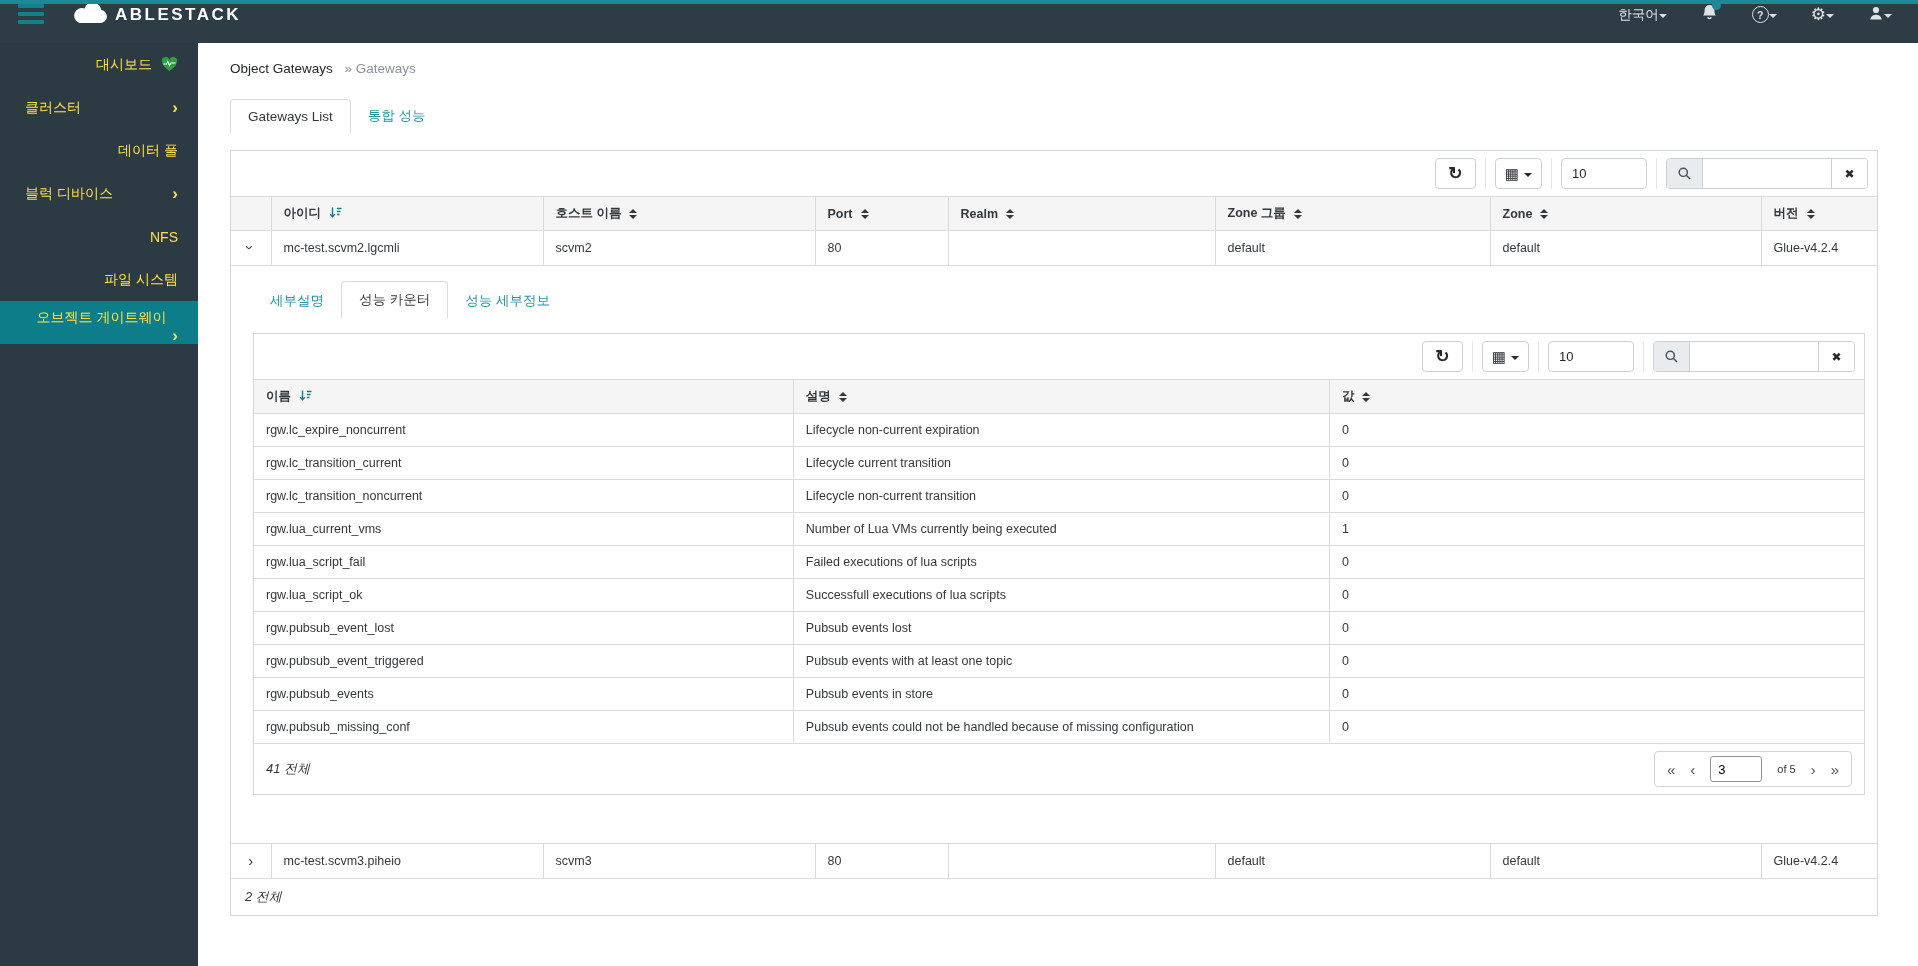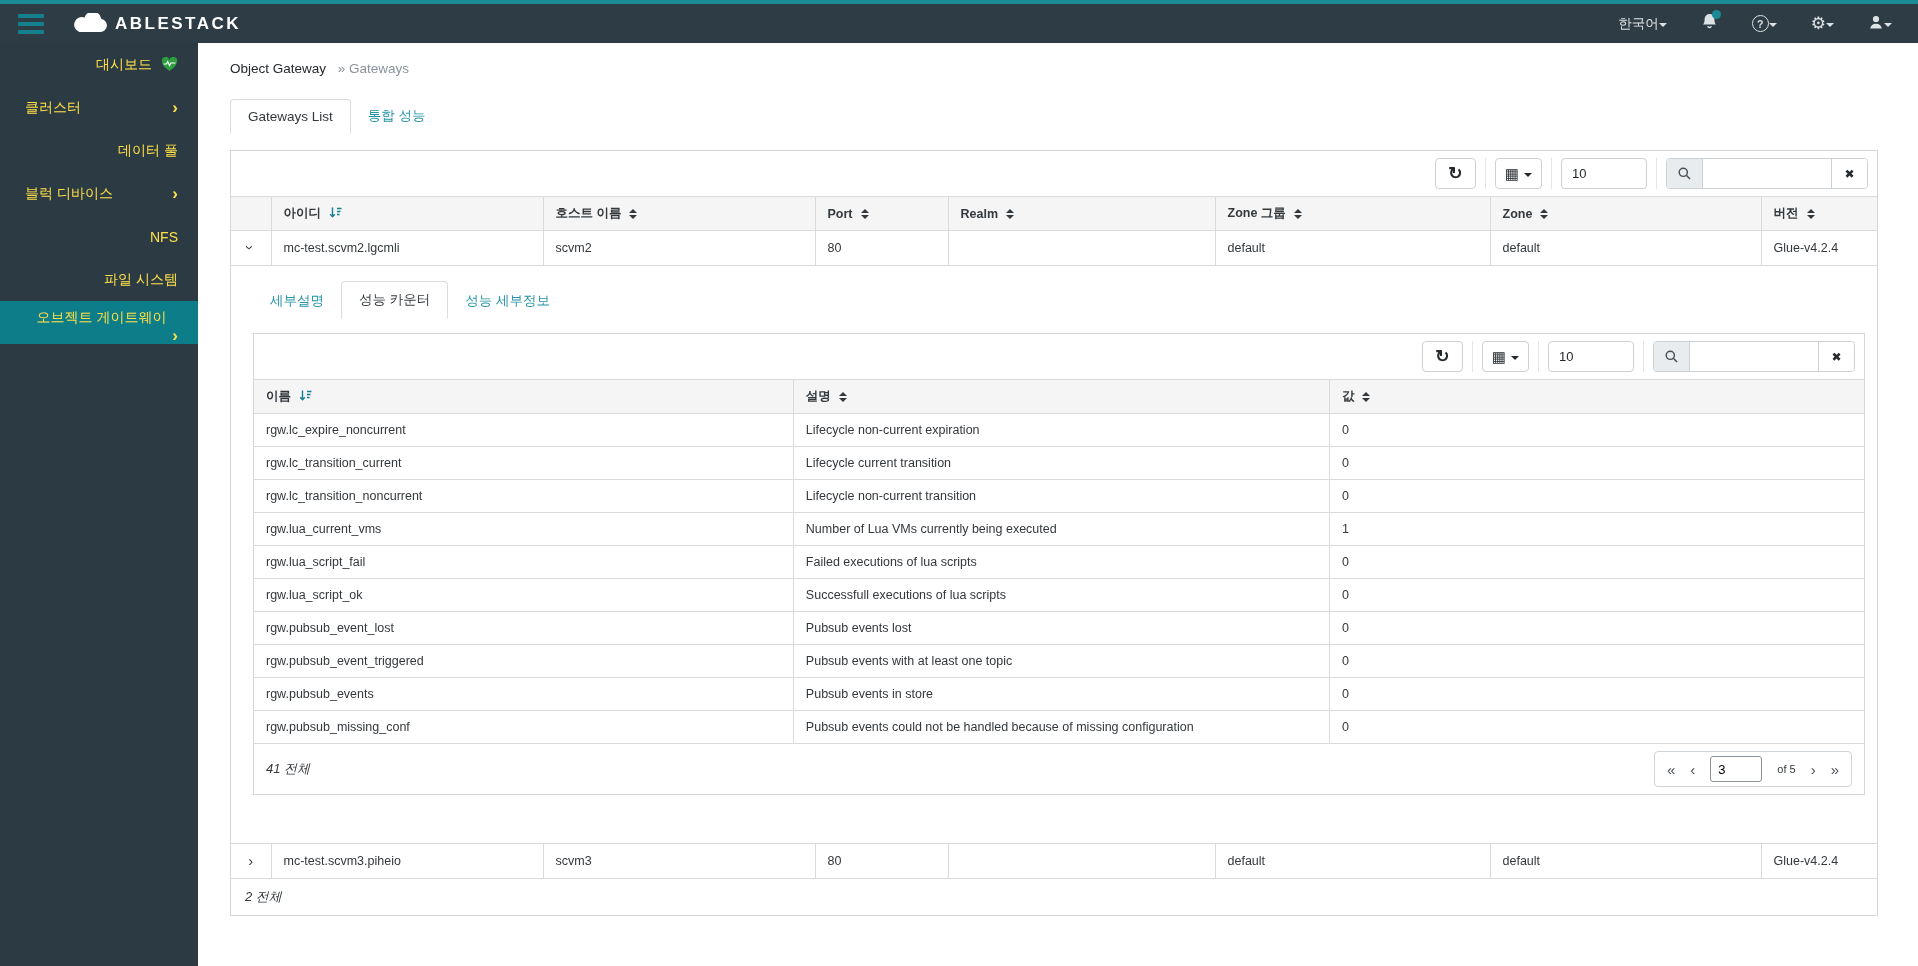--- a/index.html
+++ b/index.html
@@ -1,20 +1,20 @@
 <!DOCTYPE html>
 <html><head>
 <meta charset="utf-8">
 <style>
   * { margin:0; padding:0; box-sizing:border-box; }
   html,body { width:1918px; height:966px; background:#fff; font-family:"Liberation Sans","DejaVu Sans",sans-serif; color:#333; overflow:hidden; }
 
   
   .top-strip { height:4px; background:#1b8a96; }
-  .navbar { height:39px; background:#2e3c45; display:flex; align-items:center; padding:0 26px 0 18px; }
+  .navbar { height:39px; background:#2e3c45; display:flex; align-items:flex-start; padding:0 26px 0 18px; }
   .hamburger { width:26px; display:flex; flex-direction:column; gap:4px; cursor:pointer; margin-right:28px; }
   .hamburger span { height:4px; background:#12818d; border-radius:1px; }
   .brand { display:flex; align-items:center; gap:7px; }
   .brand svg { display:block; }
   .brand-text { color:#fff; font-weight:bold; font-size:17px; letter-spacing:2.5px; }
   .nav-right { margin-left:auto; display:flex; align-items:center; gap:34px; color:#dde2e5; }
   .nav-item { display:flex; align-items:center; font-size:13.5px; cursor:pointer; position:relative; }
   .caret { width:0; height:0; border-left:4px solid transparent; border-right:4px solid transparent; border-top:4px solid #dde2e5; margin-top:2px; }
   .bell-wrap { position:relative; }
   .badge-dot { position:absolute; top:-3px; right:-3px; width:9px; height:9px; border-radius:50%; background:#1b8a96; }
@@ -162,21 +162,21 @@
   </div>
   <div class="side-item active">
     <span class="side-label">오브젝트 게이트웨이</span>
     <span class="side-chevron">›</span>
   </div>
 </div>
 
 <div class="content">
 
   <div class="breadcrumb">
-    <span class="crumb-section">Object Gateway</span>
+    <span class="crumb-section">Object Gateways</span>
     <span class="crumb-rest">» Gateways</span>
   </div>
 
   <div class="tabs">
     <div class="tab active">Gateways List</div>
     <div class="tab">통합 성능</div>
   </div>
 
   <div class="card">
 

